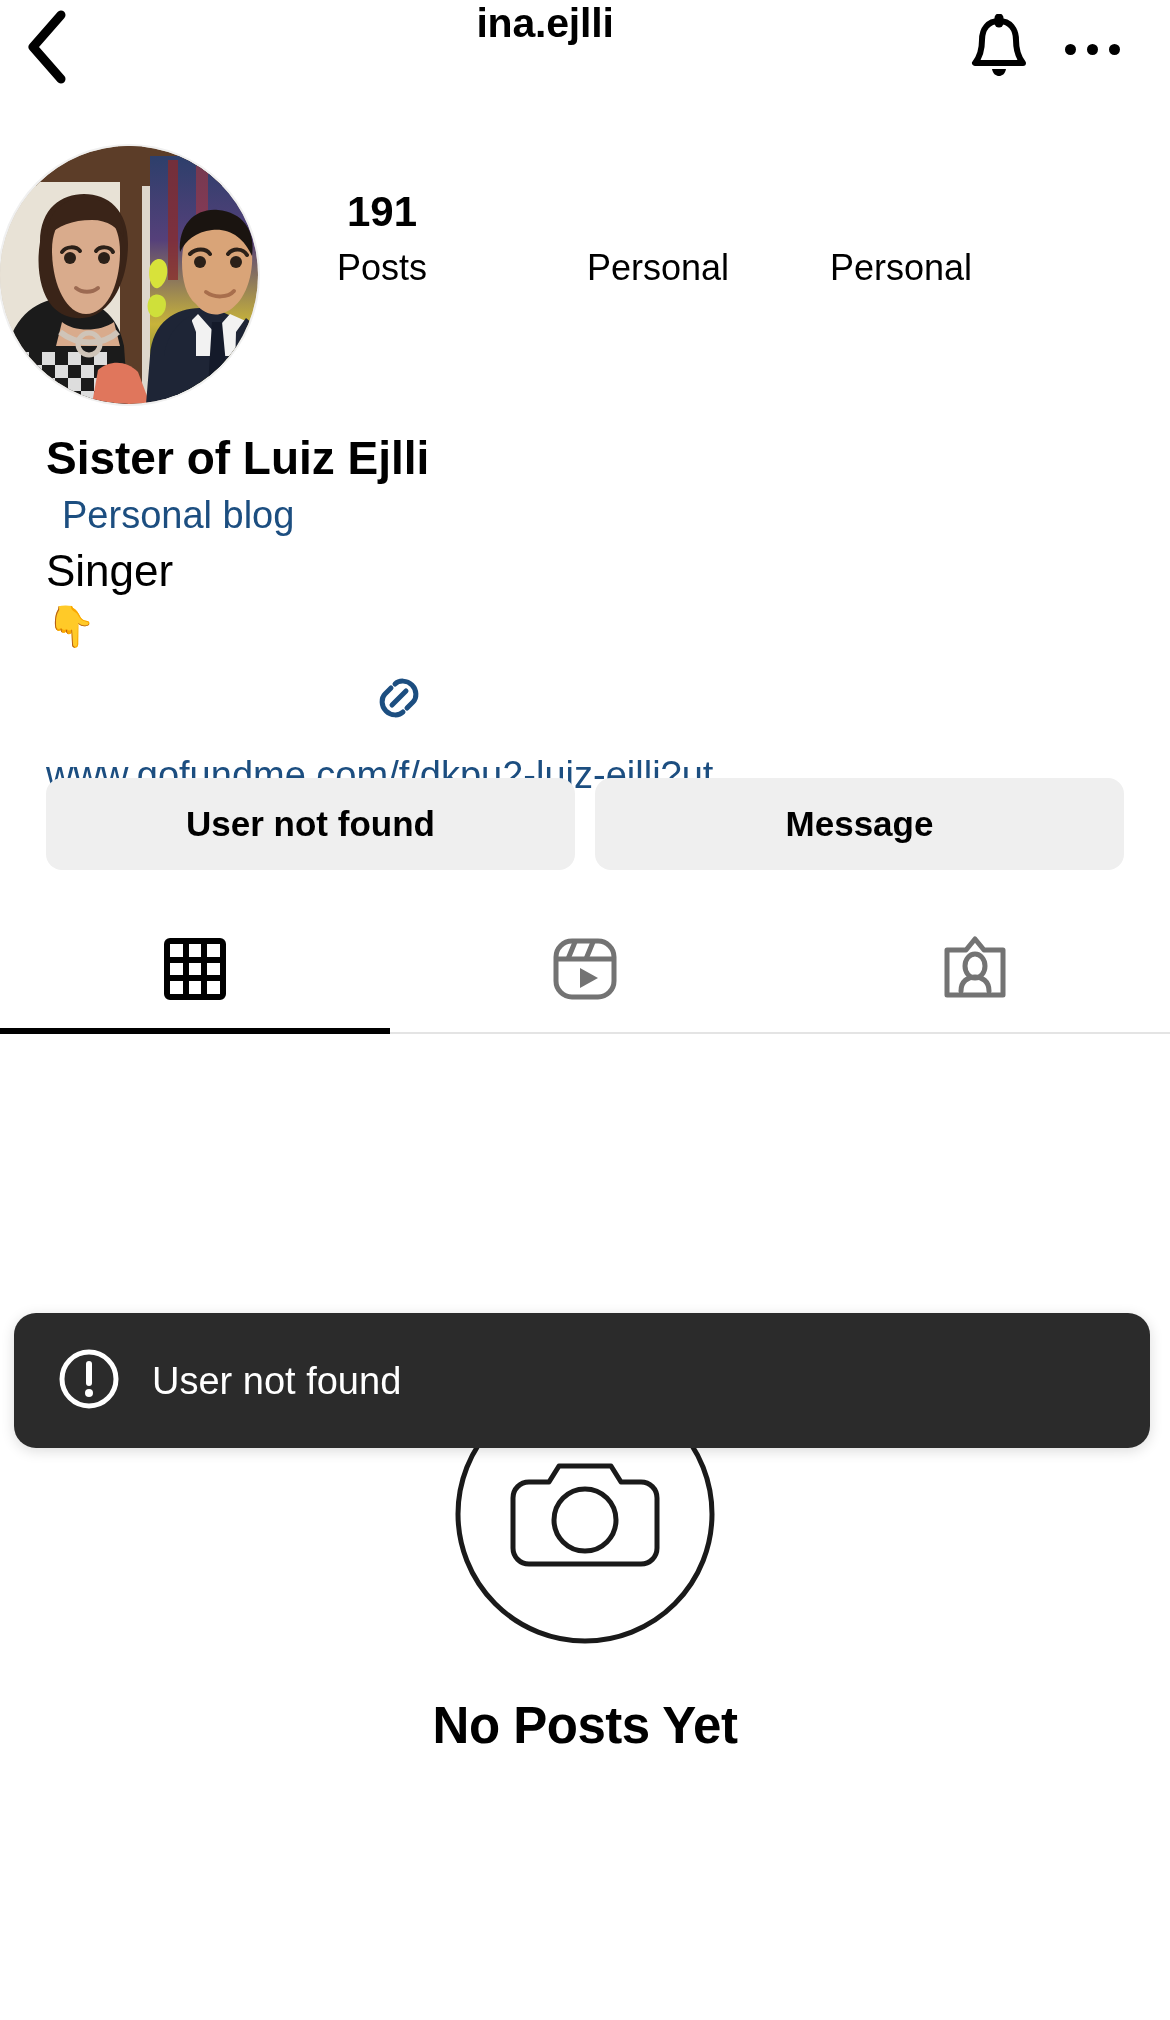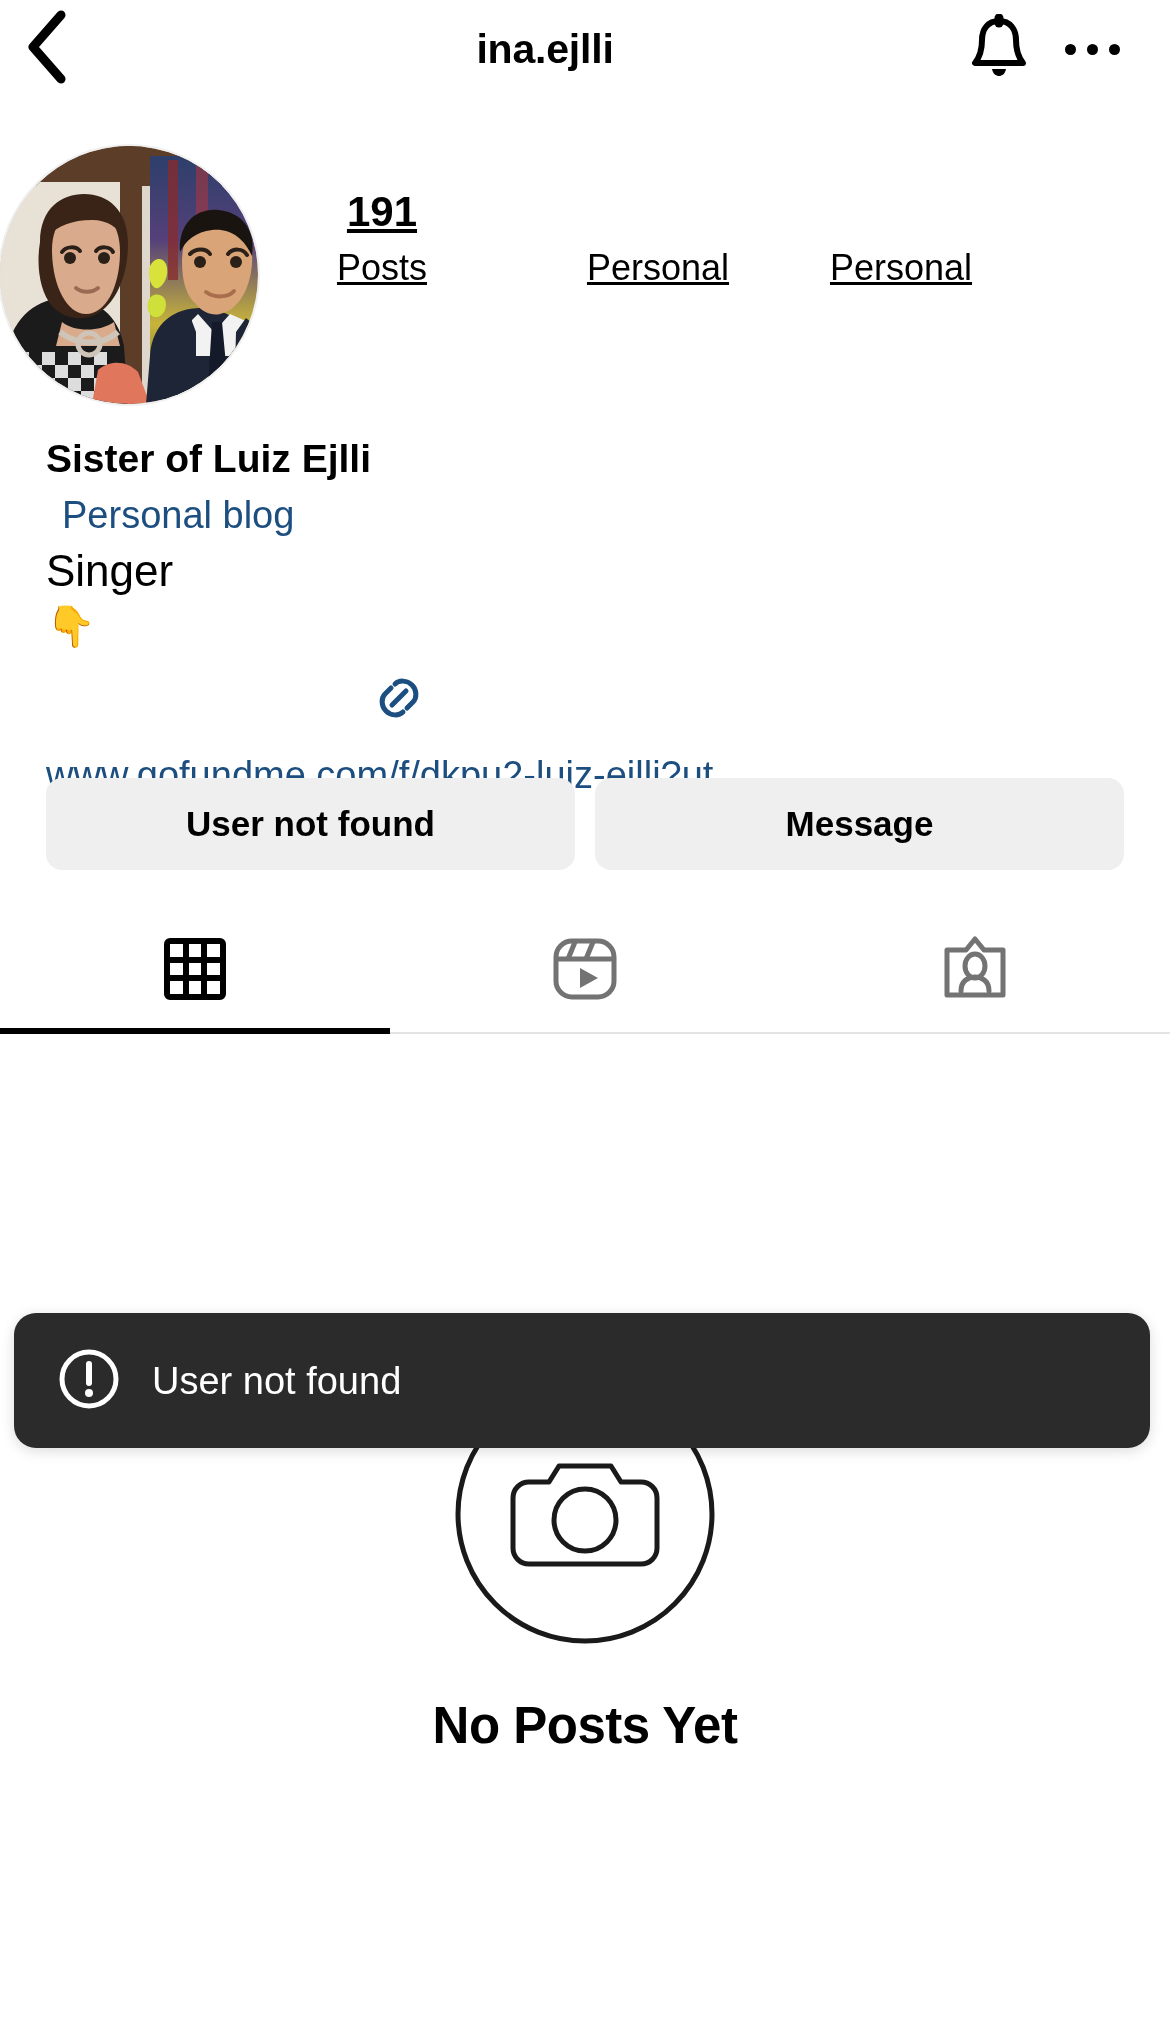--- a/index.html
+++ b/index.html
@@ -17,21 +17,20 @@
     -webkit-font-smoothing: antialiased;
   }
 
   
   .header {
     position: absolute;
     top: 0; left: 0;
     width: 1170px;
     height: 98px;
     display: flex;
-    align-items: center;
     background: #ffffff;
     box-sizing: border-box;
   }
   .back-btn {
     width: 92px;
     height: 98px;
     display: flex;
     align-items: center;
     justify-content: center;
     flex: none;
@@ -100,21 +99,20 @@
   }
   .avatar svg { display: block; }
 
   .stats {
     flex: 1;
     display: flex;
     align-items: flex-start;
     padding-top: 38px;
     padding-left: 44px;
     padding-right: 26px;
-    text-decoration: underline;
   }
   .stat {
     text-align: center;
     min-width: 120px;
   }
   .stat-posts { width: 160px; }
   .stat-followers { width: 220px; margin-left: 86px; }
   .stat-following { width: 210px; margin-left: 28px; }
   .stat-value {
     font-size: 42px;
@@ -130,21 +128,21 @@
   }
 
   
   .bio {
     position: absolute;
     top: 430px;
     left: 46px;
     width: 960px;
   }
   .bio-name {
-    font-size: 39px;
+    font-size: 46px;
     font-weight: bold;
     line-height: 57px;
     color: #000;
   }
   .bio-category {
     font-size: 38px;
     line-height: 57px;
     color: #1c4e80;
     margin-left: 16px;
   }

